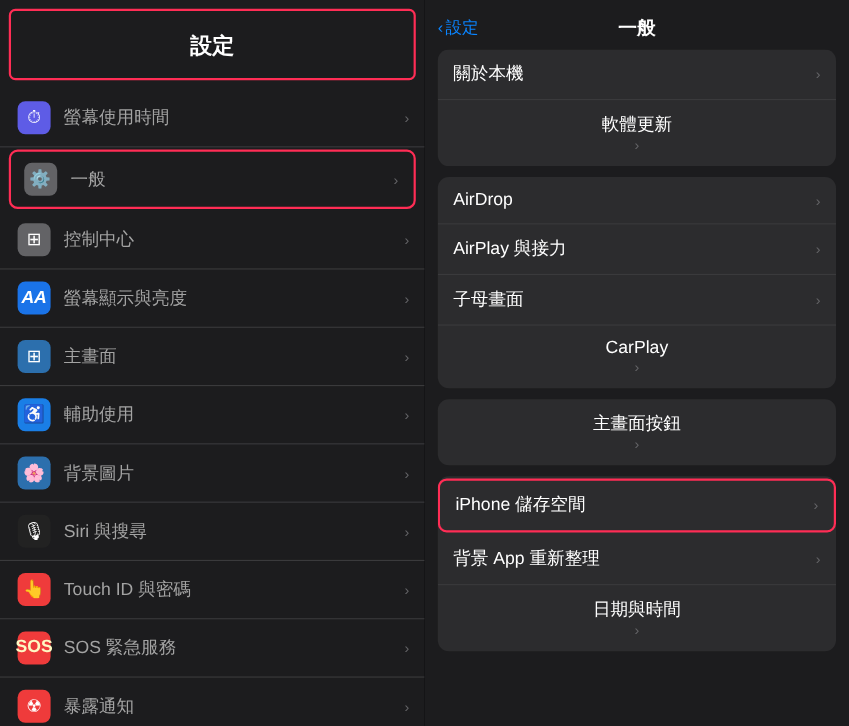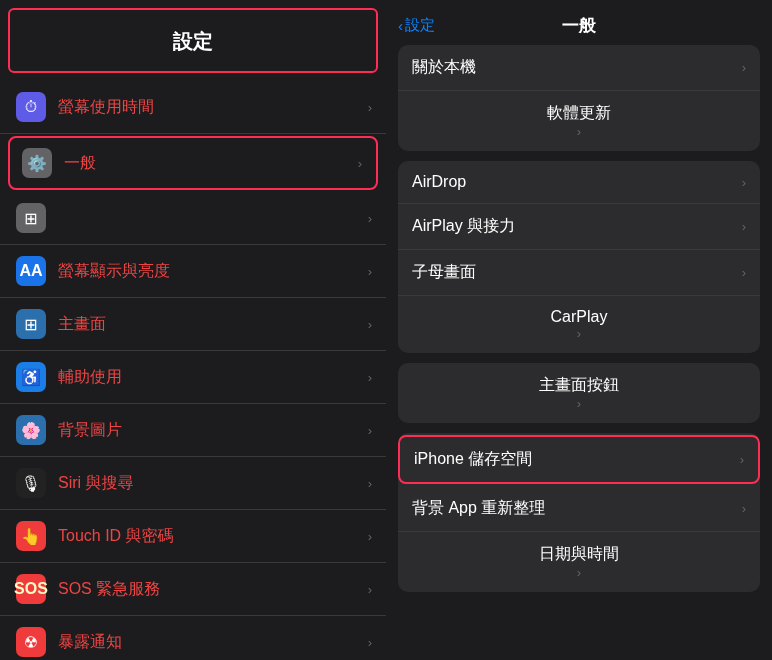--- a/index.html
+++ b/index.html
@@ -76,29 +76,29 @@
 
     .list-item .chevron {
       position: absolute;
       right: 14px;
       color: #636366;
       font-size: 13px;
     }
 
     .list-item .label {
       flex: 1;
-      color: #ef4444;
+      color: #a3a3a3;
       font-size: 16px;
     }
 
     
     .icon-screentime { background: #5e5ce6; }
     .icon-general { background: #636366; }
     .icon-control { background: #636366; }
-    .icon-display { background: #1a73e8; color: #fff; font-weight: bold; font-size: 13px; }
+    .icon-display { background: #1a73e8; color: #fff; font-weight: bold; font-size: 13px; font-style: italic; }
     .icon-home { background: #2c6fad; }
     .icon-accessibility { background: #1a7ee6; }
     .icon-wallpaper { background: #2c6fad; }
     .icon-siri { background: #222; overflow: hidden; }
     .icon-touchid { background: #ef3b3b; }
     .icon-sos { background: #ef3b3b; color: #fef9c3; font-size: 11px; font-weight: bold; }
     .icon-exposure { background: #ef3b3b; }
 
     
     .right-panel {
@@ -198,20 +198,21 @@
     <span class="label">螢幕使用時間</span>
     <span class="chevron">›</span>
   </div>
       <div class="list-item highlighted">
     <div class="icon-box icon-general">⚙️</div>
     <span class="label">一般</span>
     <span class="chevron">›</span>
   </div>
       <div class="list-item">
     <div class="icon-box icon-control">⊞</div>
+    <span class="label">控制中心</span>
     <span class="chevron">›</span>
   </div>
       <div class="list-item">
     <div class="icon-box icon-display">AA</div>
     <span class="label">螢幕顯示與亮度</span>
     <span class="chevron">›</span>
   </div>
       <div class="list-item">
     <div class="icon-box icon-home">⊞</div>
     <span class="label">主畫面</span>

